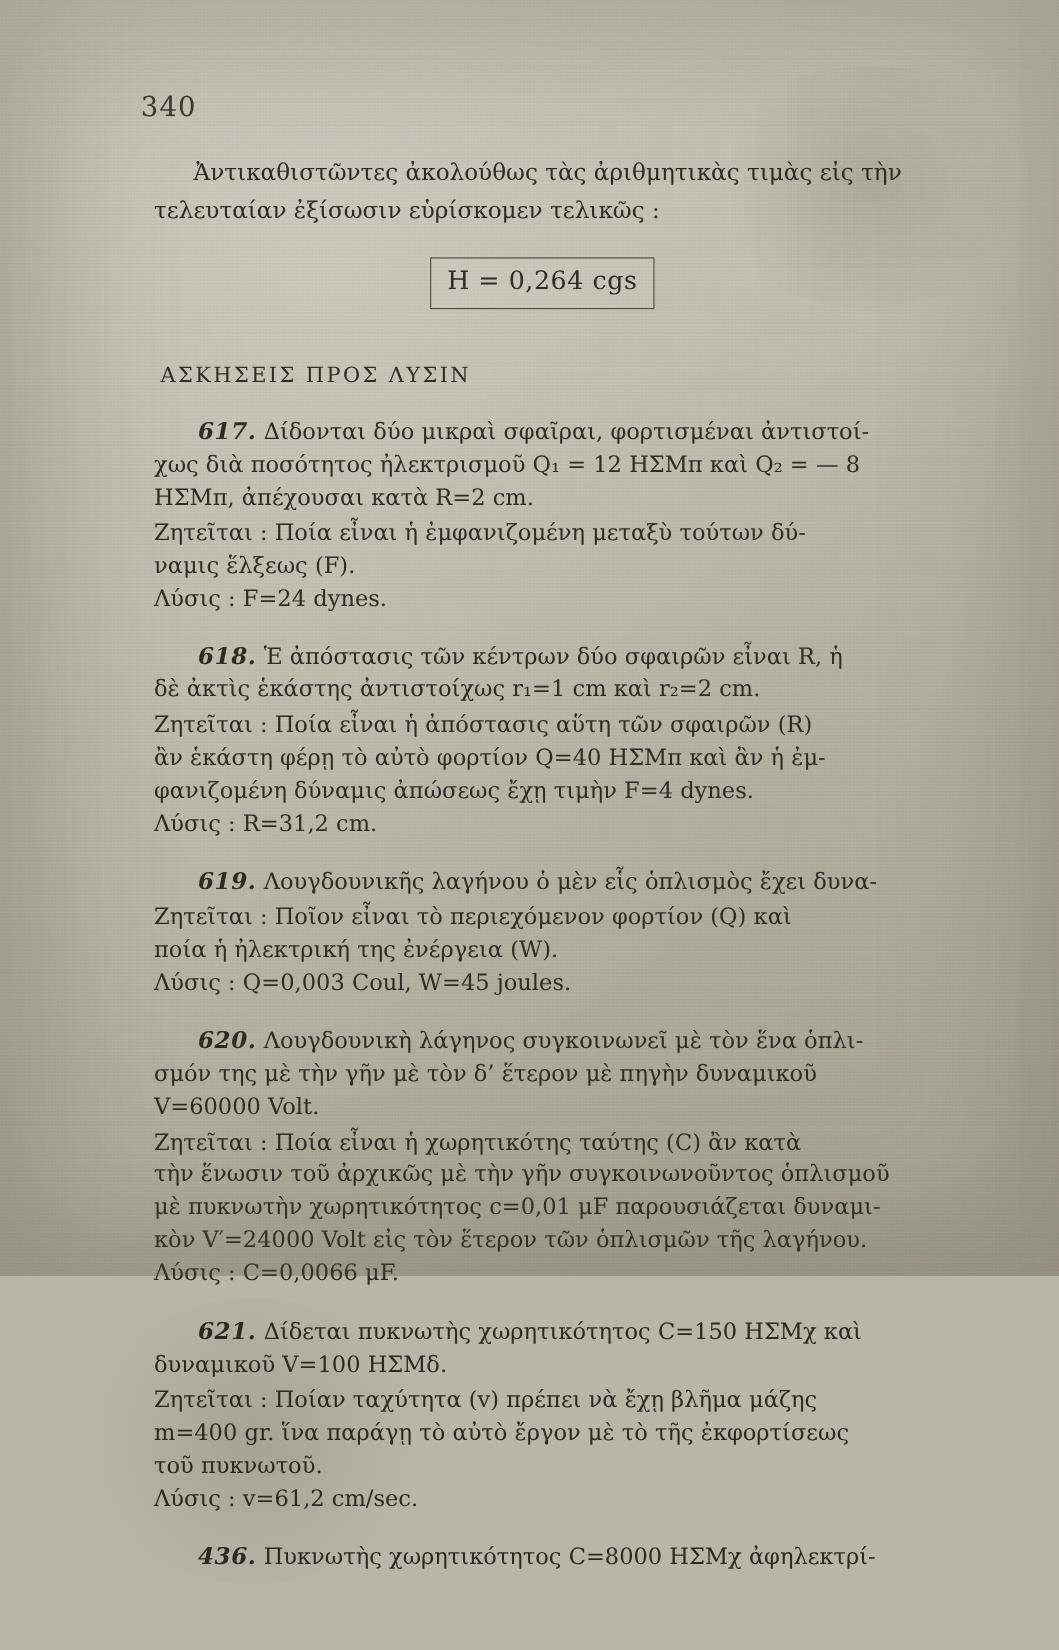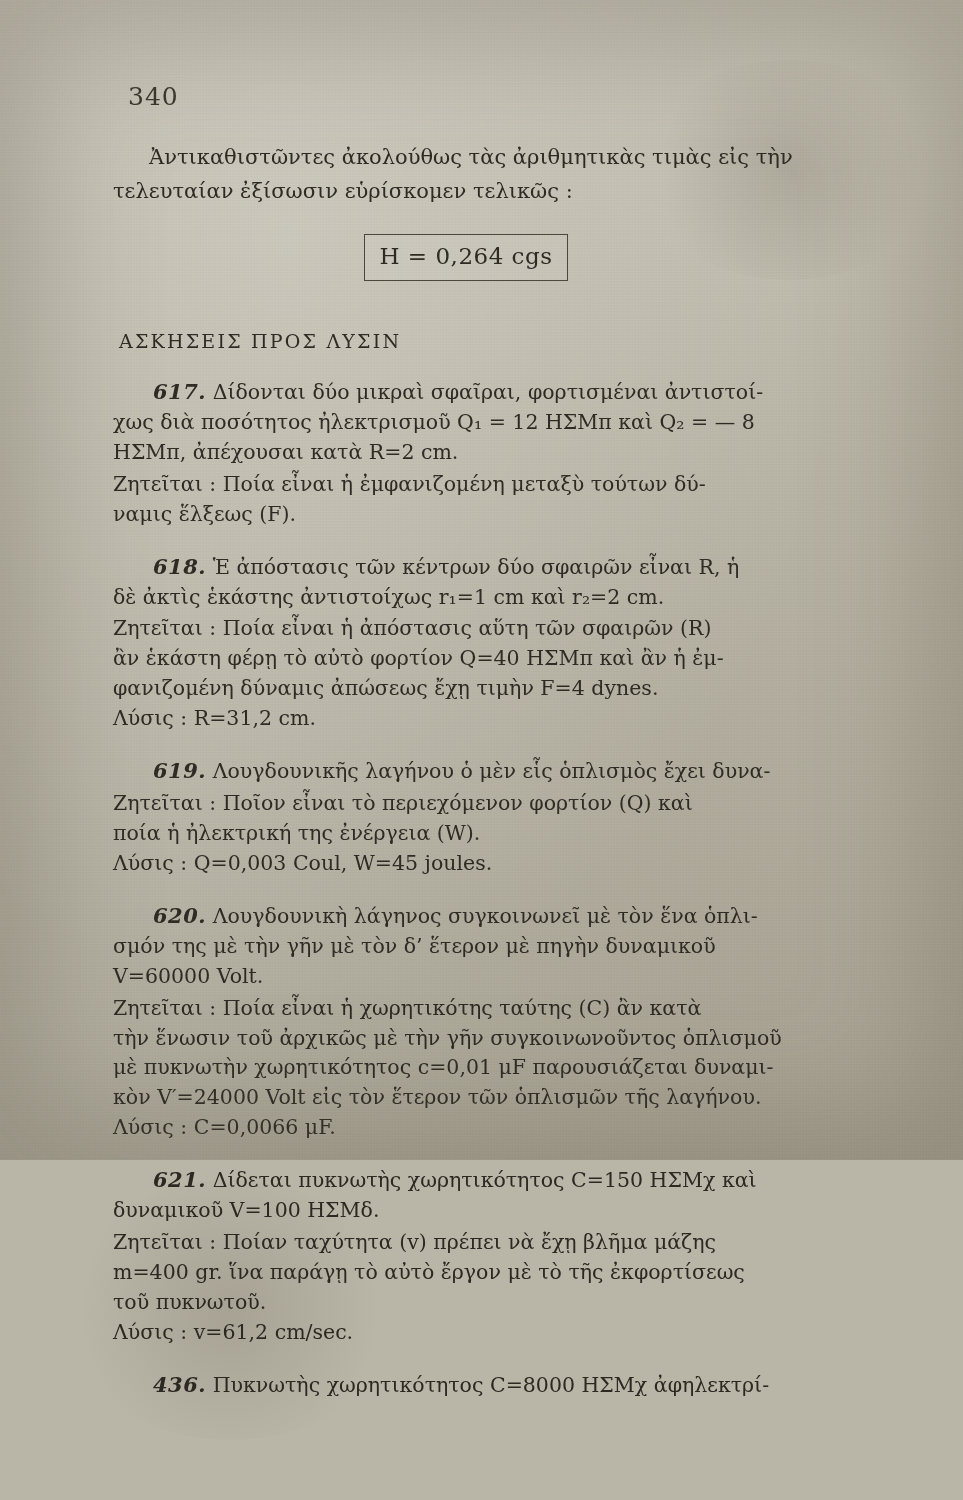--- a/index.html
+++ b/index.html
@@ -41,21 +41,21 @@
   .folio {
     position: absolute;
     left: 128px;
     top: 82px;
     font-size: 25px;
     letter-spacing: 1px;
     color: #39342c;
   }
   .content {
     position: absolute;
-    left: 113px;
+    left: 140px;
     top: 140px;
     width: 706px;
     font-size: 20.5px;
     line-height: 1.5;
     color: #2c2822;
   }
   .intro {
     text-align: justify;
     font-size: 21px;
     line-height: 1.62;
@@ -141,20 +141,24 @@
         <span class="exnum">617.</span>
         <span>Δίδονται δύο μικραὶ σφαῖραι, φορτισμέναι ἀντιστοί-</span>
       </span>
       <span class="line">χως διὰ ποσότητος ἠλεκτρισμοῦ Q₁ = 12 ΗΣΜπ καὶ Q₂ = — 8</span>
       <span class="line">ΗΣΜπ, ἀπέχουσαι κατὰ R=2 cm.</span>
       <span class="line blk">
         <span class="lbl">Ζητεῖται</span>
         <span>: Ποία εἶναι ἡ ἐμφανιζομένη μεταξὺ τούτων δύ-</span>
       </span>
       <span class="line">ναμις ἕλξεως (F).</span>
+      <span class="line">
+        <span class="lbl">Λύσις</span>
+        <span>: F=24 dynes.</span>
+      </span>
     </div>
 
     <div class="exercise tight">
       <span class="indent">
         <span class="exnum">618.</span>
         <span>Ἑ ἀπόστασις τῶν κέντρων δύο σφαιρῶν εἶναι R, ἡ</span>
       </span>
       <span class="line">δὲ ἀκτὶς ἑκάστης ἀντιστοίχως r₁=1 cm καὶ r₂=2 cm.</span>
       <span class="line blk">
         <span class="lbl">Ζητεῖται</span>

